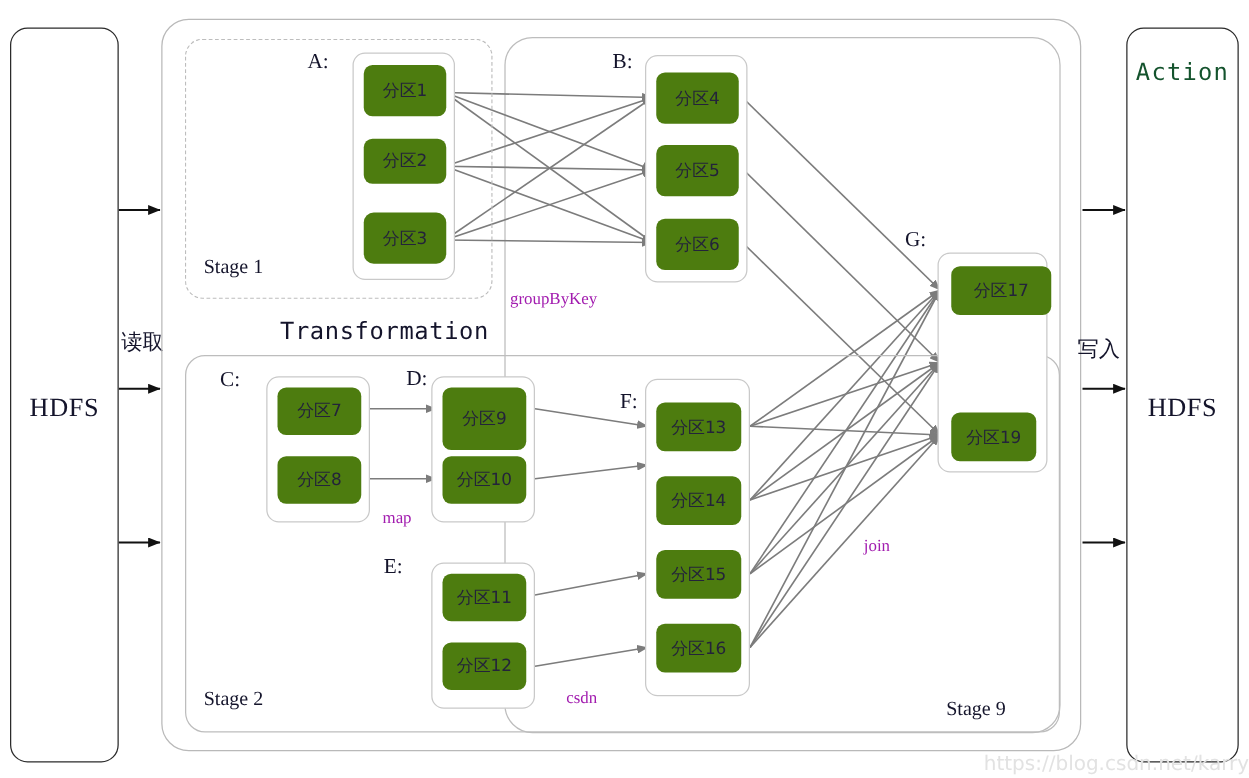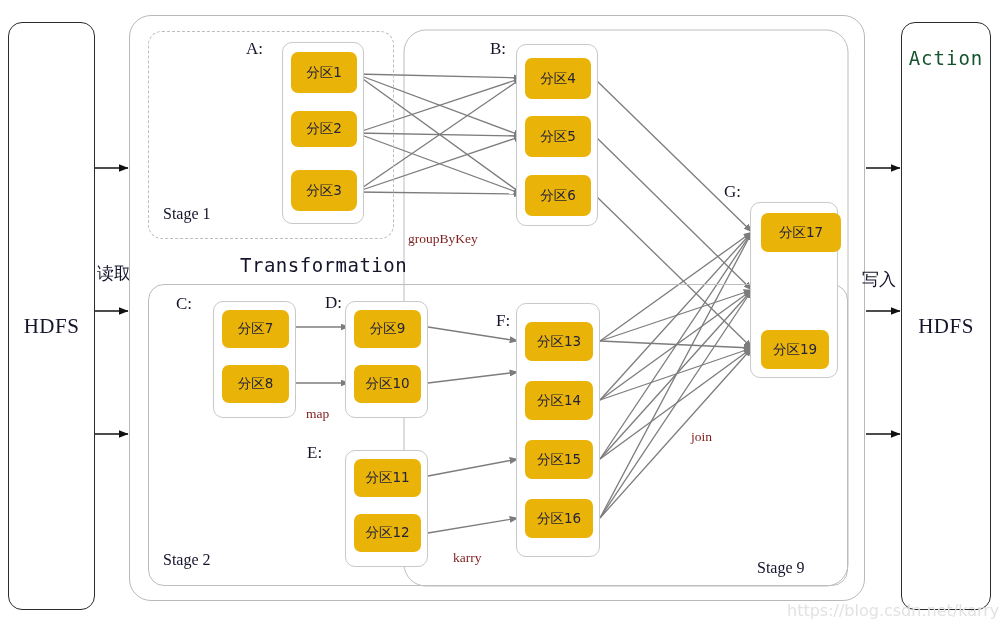--- a/index.html
+++ b/index.html
@@ -16,28 +16,28 @@
   .action-label{position:absolute;left:0;width:100%;text-align:center;
               font-size:19px;font-family:"DejaVu Sans Mono","Liberation Mono",monospace;
               color:#14532d;letter-spacing:1px;}
 
   .outer-round{border:1px solid #b9b9b9;border-radius:22px;background:transparent;}
   .stage-dashed{border:1px dashed #bdbdbd;border-radius:14px;background:transparent;}
   .stage-solid{border:1px solid #bdbdbd;border-radius:16px;background:transparent;}
 
   .rddgroup{border:1px solid #c9c9c9;border-radius:10px;background:#fff;}
 
-  .part{position:absolute;background:#eab308;border-radius:7px;
+  .part{position:absolute;background:#4d7c0f;border-radius:7px;
         display:flex;align-items:center;justify-content:center;
         font-size:13.5px;color:#23233a;box-sizing:border-box;
         font-family:"DejaVu Sans","Liberation Sans",sans-serif;}
 
   .cap{position:absolute;font-size:17px;color:#14142b;white-space:nowrap;}
   .stagecap{position:absolute;font-size:16px;color:#14142b;white-space:nowrap;}
-  .oplabel{position:absolute;font-size:13.5px;color:#7f1d1d;white-space:nowrap;
+  .oplabel{position:absolute;font-size:13.5px;color:#a21caf;white-space:nowrap;
            font-family:"Liberation Serif","DejaVu Serif",serif;}
   .transcap{position:absolute;font-size:19px;color:#14142b;white-space:nowrap;
             font-family:"DejaVu Sans Mono","Liberation Mono",monospace;letter-spacing:.5px;}
   .cnlabel{position:absolute;font-size:17px;color:#14142b;white-space:nowrap;
            font-family:"DejaVu Sans","Liberation Sans",sans-serif;}
 
   .watermark{position:absolute;font-size:16px;color:#e2e2e2;white-space:nowrap;
              font-family:"DejaVu Sans","Liberation Sans",sans-serif;}
 
   svg.wires{position:absolute;left:0;top:0;width:999px;height:622px;
@@ -119,21 +119,21 @@
       <line x1="866" y1="434" x2="900" y2="434"></line>
     </g>
   </svg>
 
   <div class="box hdfs-panel" style="left:8px;top:22px;width:87px;height:588px;">
     <div class="hdfs-label" style="top:291px;">HDFS</div>
   </div>
   <div class="cnlabel" style="left:97px;top:262px;">读取</div>
 
   <div class="box outer-round" style="left:129px;top:15px;width:736px;height:586px;"></div>
-  <div class="transcap" style="left:240px;top:254px;text-align:center;">Transformation</div>
+  <div class="transcap" style="left:224px;top:254px;text-align:center;">Transformation</div>
 
   <div class="box stage-dashed" style="left:148px;top:31px;width:246px;height:208px;"></div>
   <div class="stagecap" style="left:163px;top:205px;">Stage 1</div>
 
   <div class="box stage-solid" style="left:148px;top:284px;width:700px;height:302px;"></div>
   <div class="stagecap" style="left:163px;top:551px;">Stage 2</div>
 
   <div class="stagecap" style="left:757px;top:559px;">Stage 9</div>
 
   <div class="cap" style="left:246px;top:39px;">A:</div>
@@ -152,31 +152,31 @@
   <div class="oplabel" style="left:408px;top:231px;">groupByKey</div>
 
   <div class="cap" style="left:176px;top:294px;">C:</div>
   <div class="box rddgroup" style="left:213px;top:301px;width:83px;height:117px;">
     <div class="part" style="left:8px;top:8px;width:67px;height:38px;">分区7</div>
     <div class="part" style="left:8px;top:63px;width:67px;height:38px;">分区8</div>
   </div>
 
   <div class="cap" style="left:325px;top:293px;">D:</div>
   <div class="box rddgroup" style="left:345px;top:301px;width:83px;height:117px;">
-    <div class="part" style="left:8px;top:8px;width:67px;height:38px;">分区9</div>
+    <div class="part" style="left:8px;top:8px;width:67px;height:50px;">分区9</div>
     <div class="part" style="left:8px;top:63px;width:67px;height:38px;">分区10</div>
   </div>
   <div class="oplabel" style="left:306px;top:406px;">map</div>
 
   <div class="cap" style="left:307px;top:443px;">E:</div>
   <div class="box rddgroup" style="left:345px;top:450px;width:83px;height:117px;">
     <div class="part" style="left:8px;top:8px;width:67px;height:38px;">分区11</div>
     <div class="part" style="left:8px;top:63px;width:67px;height:38px;">分区12</div>
   </div>
-  <div class="oplabel" style="left:453px;top:550px;">karry</div>
+  <div class="oplabel" style="left:453px;top:550px;">csdn</div>
 
   <div class="cap" style="left:496px;top:311px;">F:</div>
   <div class="box rddgroup" style="left:516px;top:303px;width:84px;height:254px;">
     <div class="part" style="left:8px;top:18px;width:68px;height:39px;">分区13</div>
     <div class="part" style="left:8px;top:77px;width:68px;height:39px;">分区14</div>
     <div class="part" style="left:8px;top:136px;width:68px;height:39px;">分区15</div>
     <div class="part" style="left:8px;top:195px;width:68px;height:39px;">分区16</div>
   </div>
 
   <div class="cap" style="left:724px;top:182px;">G:</div>

